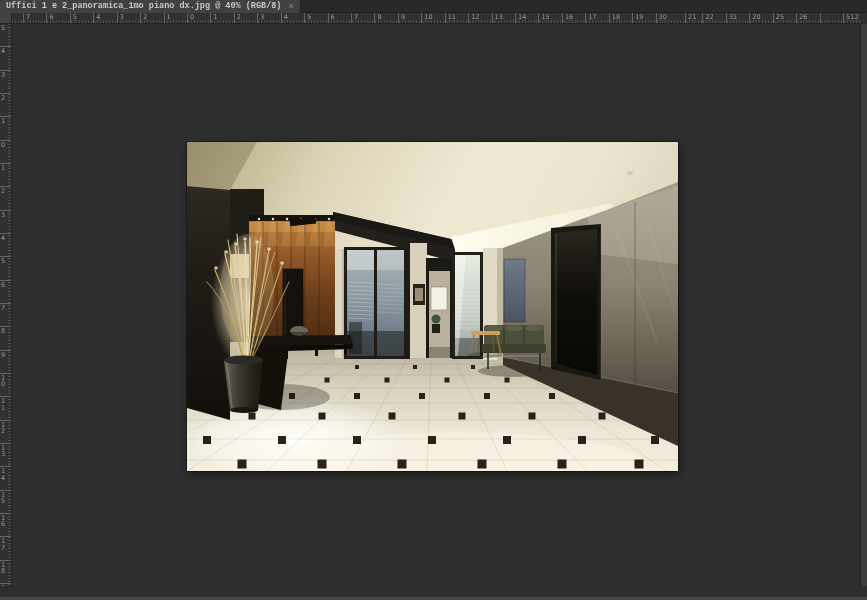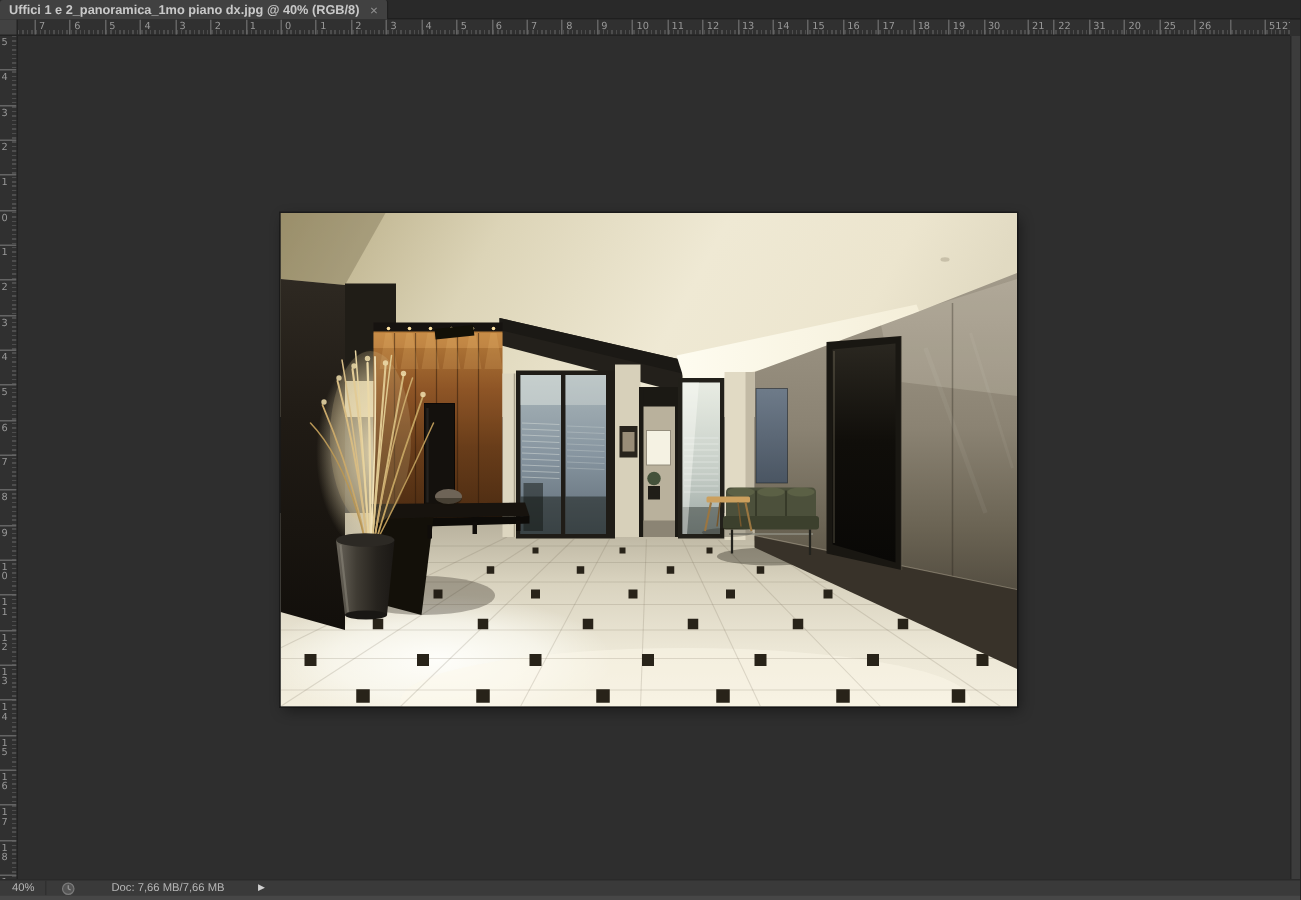--- a/index.html
+++ b/index.html
@@ -2,21 +2,21 @@
 <html><head>
 <meta charset="utf-8">
 <style>
   html,body{margin:0;padding:0;background:#1b1b1b;}
   .app{position:relative;width:867px;height:600px;background:#2e2e2e;overflow:hidden;
        font-family:"Liberation Sans",sans-serif;}
   
   .tabbar{position:absolute;left:0;top:0;width:867px;height:13px;background:#292929;
           border-bottom:1px solid #1f1f1f;box-sizing:border-box;}
   .tab{position:absolute;left:0;top:0;height:13px;background:#414141;border-right:1px solid #202020;
-       border-radius:2px 2px 0 0;display:flex;align-items:center;padding:0 6px;gap:7px;}
+       border-radius:2px 2px 0 0;display:flex;align-items:center;padding:0 6px;gap:7px;font-family:Liberation Mono, monospace;}
   .tab-title{font-size:8.5px;font-weight:bold;color:#c9c9c9;white-space:nowrap;line-height:13px;}
   .tab-close{font-size:9px;color:#8f8f8f;line-height:10px;cursor:pointer;}
   
   .corner{position:absolute;left:0;top:13px;width:12px;height:11px;background:#424242;
           border-right:1px solid #232323;border-bottom:1px solid #232323;box-sizing:border-box;}
   .ruler-h{position:absolute;left:12px;top:13px;width:848px;height:11px;background-color:#303030;
            border-bottom:1px solid #232323;box-sizing:border-box;overflow:hidden;
            background-image:repeating-linear-gradient(to right,#4d4d4d 0 1px,transparent 1px 2.93px);
            background-size:848px 3px;background-position:left bottom;background-repeat:no-repeat;}
   .htick{position:absolute;top:0;height:11px;border-left:1px solid #646464;padding-left:2px;
@@ -513,28 +513,15 @@
           <polygon points="37,218 76,218 71,268 43,268" fill="url(#gPot)"></polygon>
           <ellipse cx="56.5" cy="218" rx="19.5" ry="4.5" fill="#2c2924"></ellipse>
           <line x1="40" y1="221" x2="45" y2="266" stroke="rgba(200,195,180,0.25)" stroke-width="1.5"></line>
           <ellipse cx="57" cy="268" rx="14" ry="3" fill="#191714"></ellipse>
         </g>
       </svg>
     </div>
   </div>
   <div class="right-strip"></div>
 
-  <div class="statusbar">
-    <span class="zoom-field">40%</span>
-    <span class="status-icon">
-      <svg width="9" height="9" viewBox="0 0 9 9">
-        <circle cx="4.5" cy="4.5" r="3.8" fill="#555" stroke="#7a7a7a" stroke-width="0.8"></circle>
-        <path d="M4.5,4.5 L4.5,2.2 M4.5,4.5 L6.1,5.4" stroke="#9a9a9a" stroke-width="0.8" fill="none"></path>
-      </svg>
-    </span>
-    <span class="doc-group">
-      <span class="doc-field">Doc: 7,66 MB/7,66 MB</span>
-      <span class="status-arrow">▶</span>
-    </span>
-  </div>
   <div class="bottom-strip"></div>
 
 </div>
 
 </body></html>

